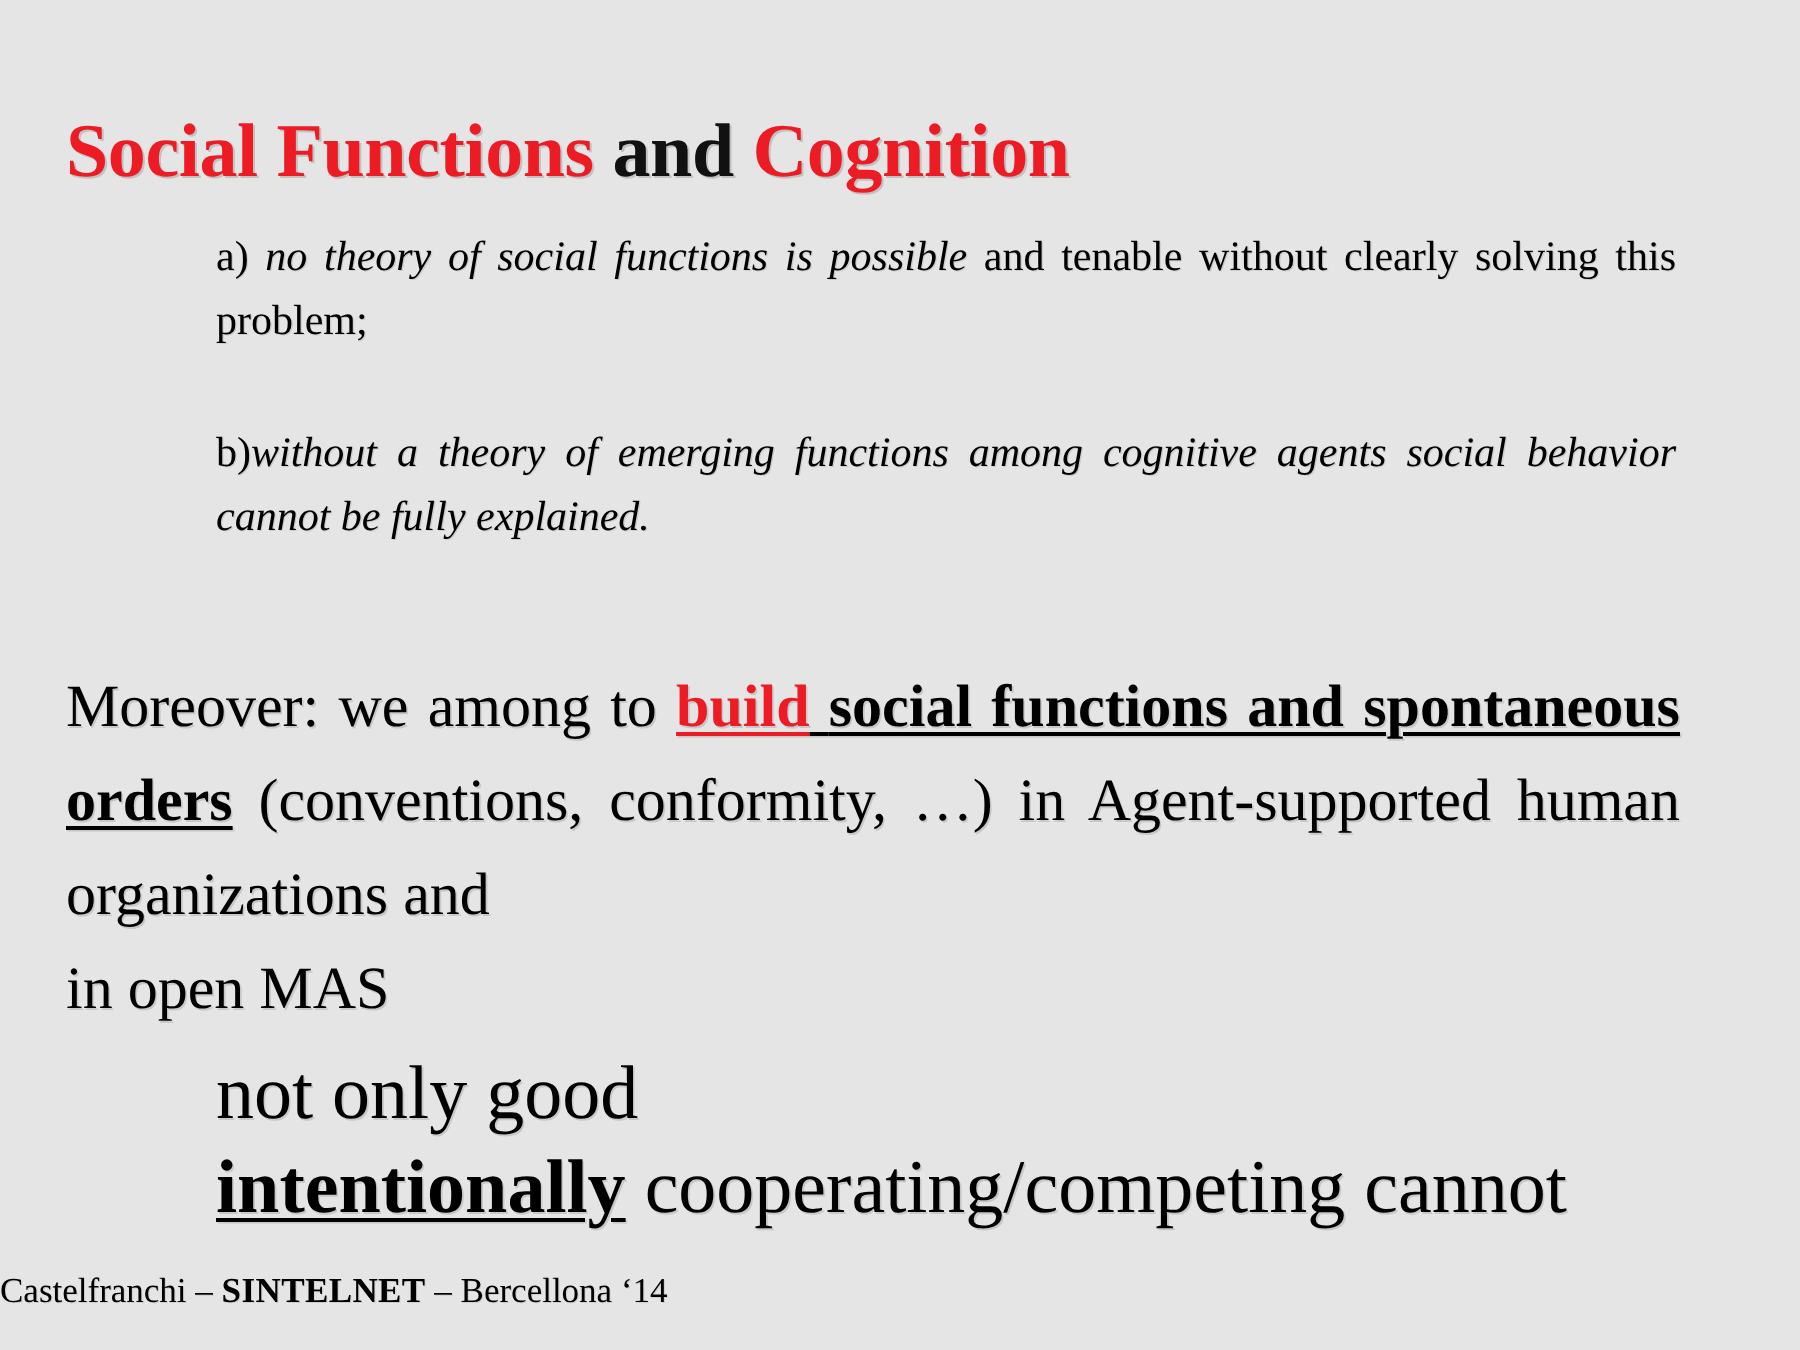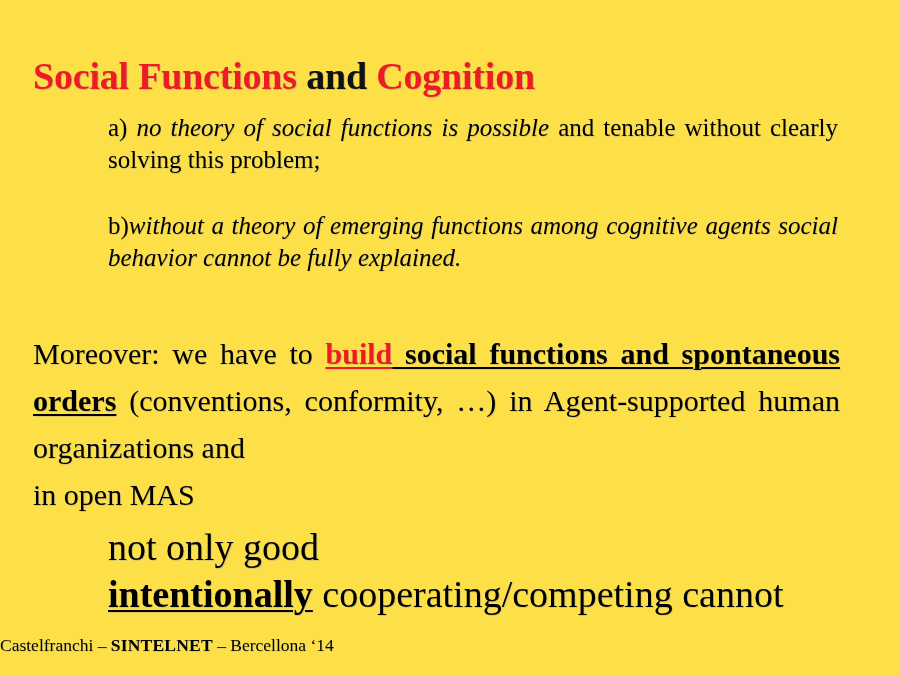--- a/index.html
+++ b/index.html
@@ -14,21 +14,21 @@
     overflow: hidden;
     font-family: "Liberation Serif", "DejaVu Serif", serif;
     color: #000000;
     -webkit-font-smoothing: antialiased;
   }
 
   .slide {
     position: relative;
     width: 900px;
     height: 675px;
-    background: #fde047;
+    background: #e5e5e5;
   }
 
   
   .title {
     position: absolute;
     left: 33px;
     top: 28px;
     width: 840px;
     font-size: 38px;
     font-weight: bold;
@@ -41,21 +41,21 @@
   .title .blk { color: #111111; }
 
   
   .bullets {
     position: absolute;
     left: 108px;
     top: 112px;
     width: 730px;
   }
   .bullet-para {
-    font-size: 25px;
+    font-size: 21px;
     line-height: 32px;
     text-align: justify;
     text-justify: inter-word;
     margin: 0;
     text-shadow: 0.6px 0.6px 0 rgba(165,165,165,0.4);
   }
   .bullet-para.b-para { margin-top: 34px; }
   .bullet-para .it { font-style: italic; }
   .bullet-para .ro { font-style: normal; }
 
@@ -130,21 +130,21 @@
   <h1 class="title">
     <span class="red">Social Functions</span><span class="blk"> and </span><span class="red">Cognition</span>
   </h1>
 
   <div class="bullets">
     <p class="bullet-para a-para"><span class="ro">a) </span><span class="it">no theory of social functions is possible</span><span class="ro"> and tenable without clearly solving this problem;</span></p>
 
     <p class="bullet-para b-para"><span class="ro">b)</span><span class="it">without a theory of emerging functions among cognitive agents social behavior cannot be fully explained.</span></p>
   </div>
 
-  <div class="main-block"><span>Moreover: we have to </span><span class="hl-red">build</span><span class="hl-blk"> </span><span class="hl-blk">social functions and spontaneous orders</span><span> (conventions, conformity, …) in Agent-supported human organizations and</span><span class="tail-line">in open MAS</span></div>
+  <div class="main-block"><span>Moreover: we among to </span><span class="hl-red">build</span><span class="hl-blk"> </span><span class="hl-blk">social functions and spontaneous orders</span><span> (conventions, conformity, …) in Agent-supported human organizations and</span><span class="tail-line">in open MAS</span></div>
 
   <div class="indent-lines">
     <div class="line">not only good</div>
     <div class="line"><span class="bi-underline">intentionally</span><span> cooperating/competing cannot</span></div>
   </div>
 
   <div class="footer"><span>Castelfranchi – </span><span class="strong">SINTELNET</span><span> – Bercellona ‘14</span></div>
 
 </div>
 

